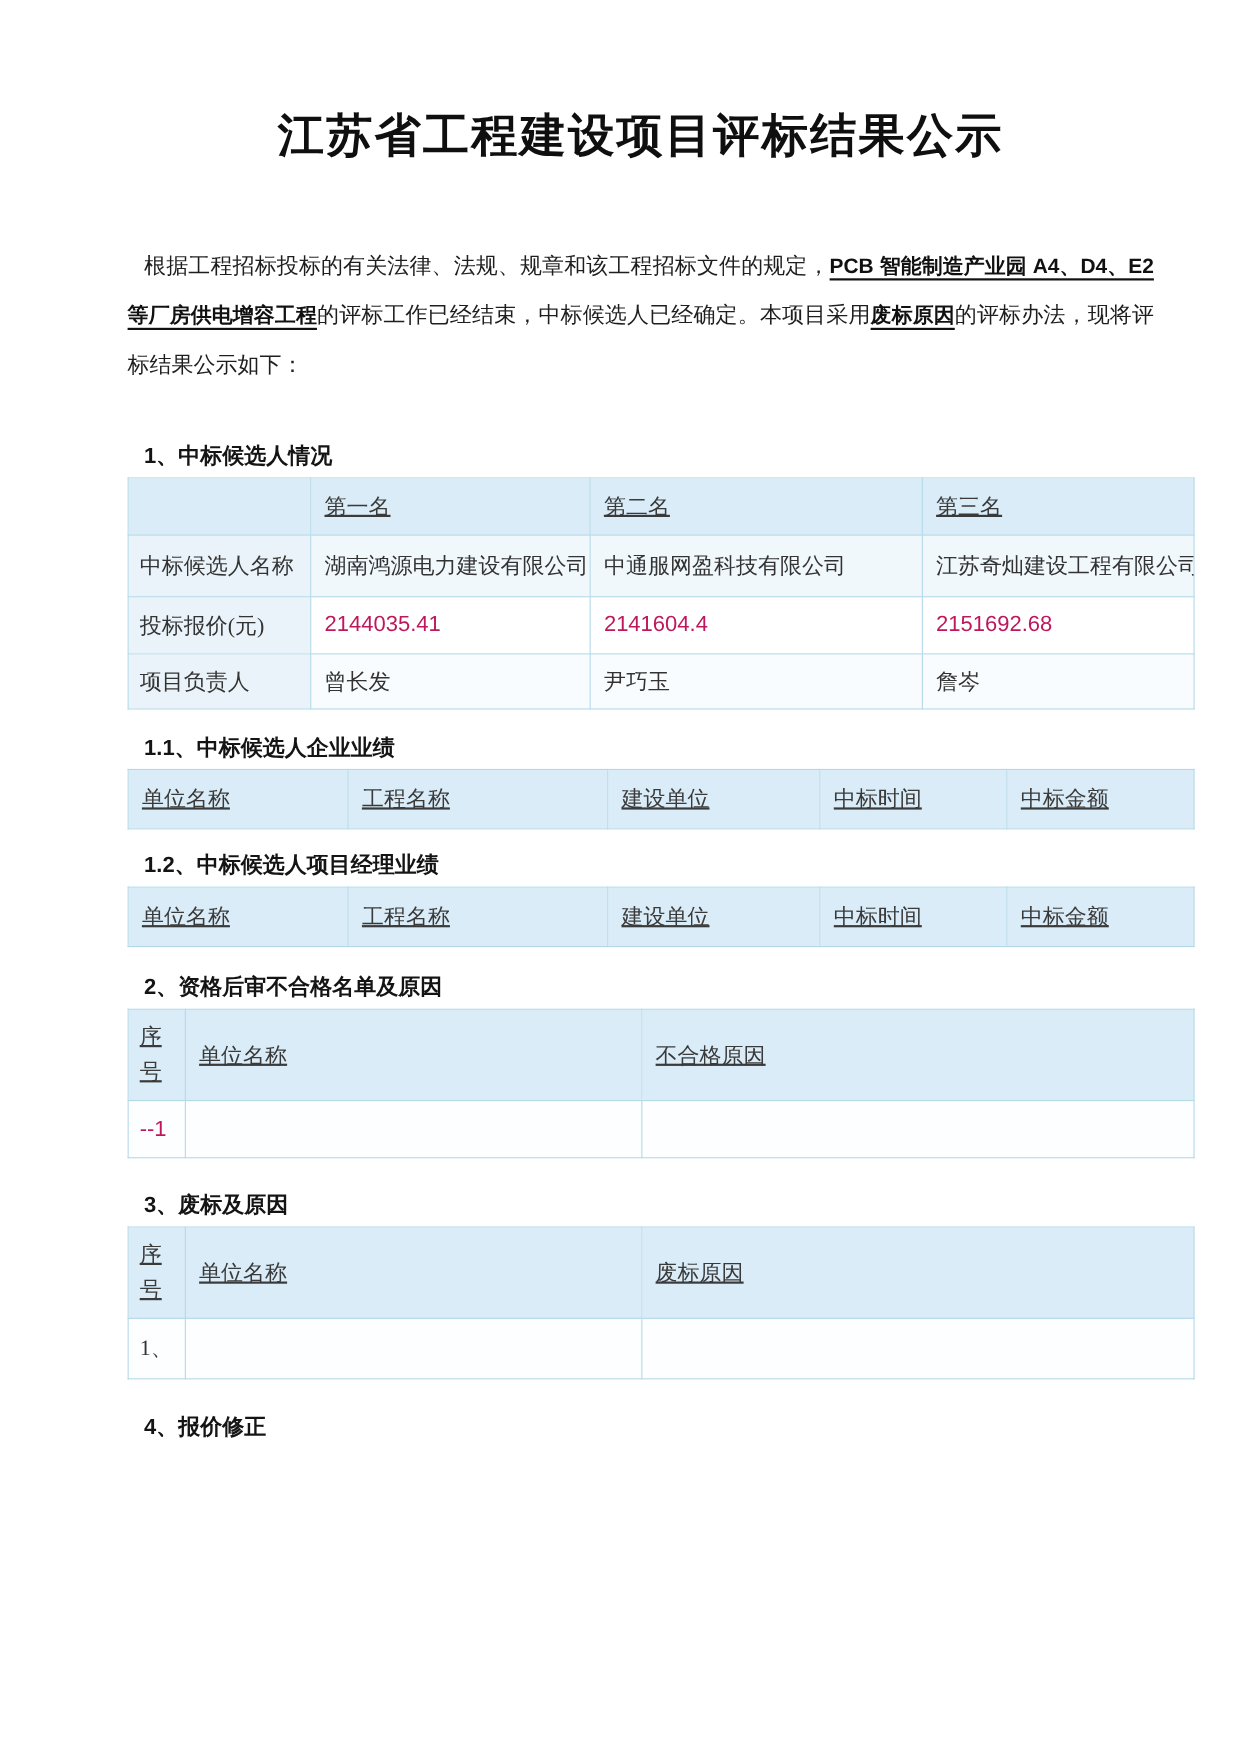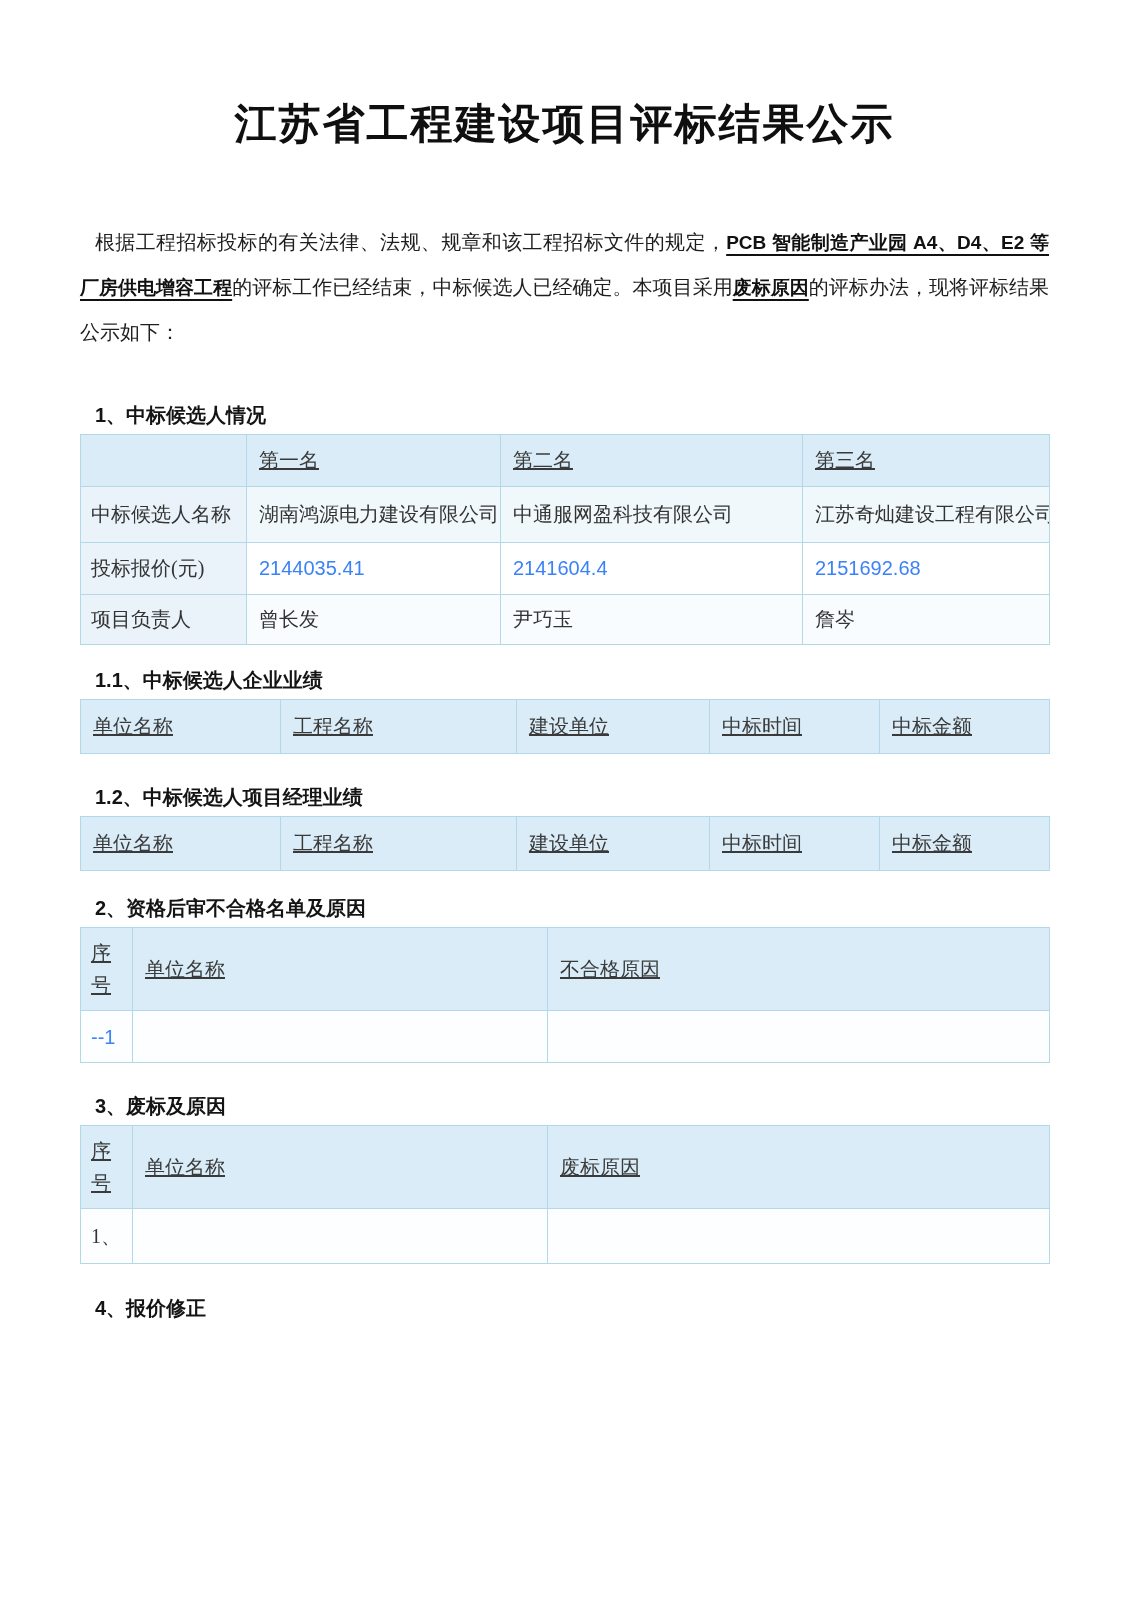--- a/index.html
+++ b/index.html
@@ -11,20 +11,21 @@
   }
   * { box-sizing: border-box; margin: 0; padding: 0; }
   body { background: #e8e8e8; font-family: "Liberation Serif", "DejaVu Serif", serif; }
   .page {
     width: 1131px; height: 1600px;
     margin: 0 auto;
     background: #ffffff;
     color: #1c1c1c;
     overflow: hidden;
     position: relative;
+    padding-left: 36px;
   }
   .content { padding: 0 82px 0 80px; }
 
   .doc-title {
     padding-top: 96px;
     font-size: 42px;
     line-height: 56px;
     font-weight: bold;
     text-align: center;
     letter-spacing: 2px;
@@ -61,21 +62,21 @@
   .section-heading {
     font-family: "Liberation Sans", "DejaVu Sans", sans-serif;
     font-weight: bold;
     font-size: 20px;
     line-height: 26px;
     color: #141414;
     padding-left: 15px;
   }
   .mt-s1  { margin-top: 48px; }
   .mt-s11 { margin-top: 22px; }
-  .mt-s12 { margin-top: 30px; }
+  .mt-s12 { margin-top: 20px; }
   .mt-s2  { margin-top: 24px; }
   .mt-s3  { margin-top: 30px; }
   .mt-s4  { margin-top: 31px; }
 
   table {
     width: 969px;
     border-collapse: collapse;
     table-layout: fixed;
     margin-top: 6px;
     font-size: 20px;
@@ -108,21 +109,21 @@
   
   .tbl-headonly .h-row { height: 54px; }
 
   
   .tbl-seq .h-row { height: 83px; }
   .tbl-seq .d-row { height: 52px; }
   .tbl-seq3 .d-row { height: 55px; }
   .tbl-seq .seq-cell { padding: 6px 10px; line-height: 32px; white-space: normal; }
   .tbl-seq tbody td { background: #fdfeff; }
 
-  .num { font-family: "Liberation Sans", "DejaVu Sans", sans-serif; color: #3b82f6; }
+  .num { font-family: "Liberation Sans", "DejaVu Sans", sans-serif; color: #be185d; }
 </style>
 </head>
 <body>
 
 <div class="page">
   <div class="content">
 
     <div class="doc-title">江苏省工程建设项目评标结果公示</div>
 
 

